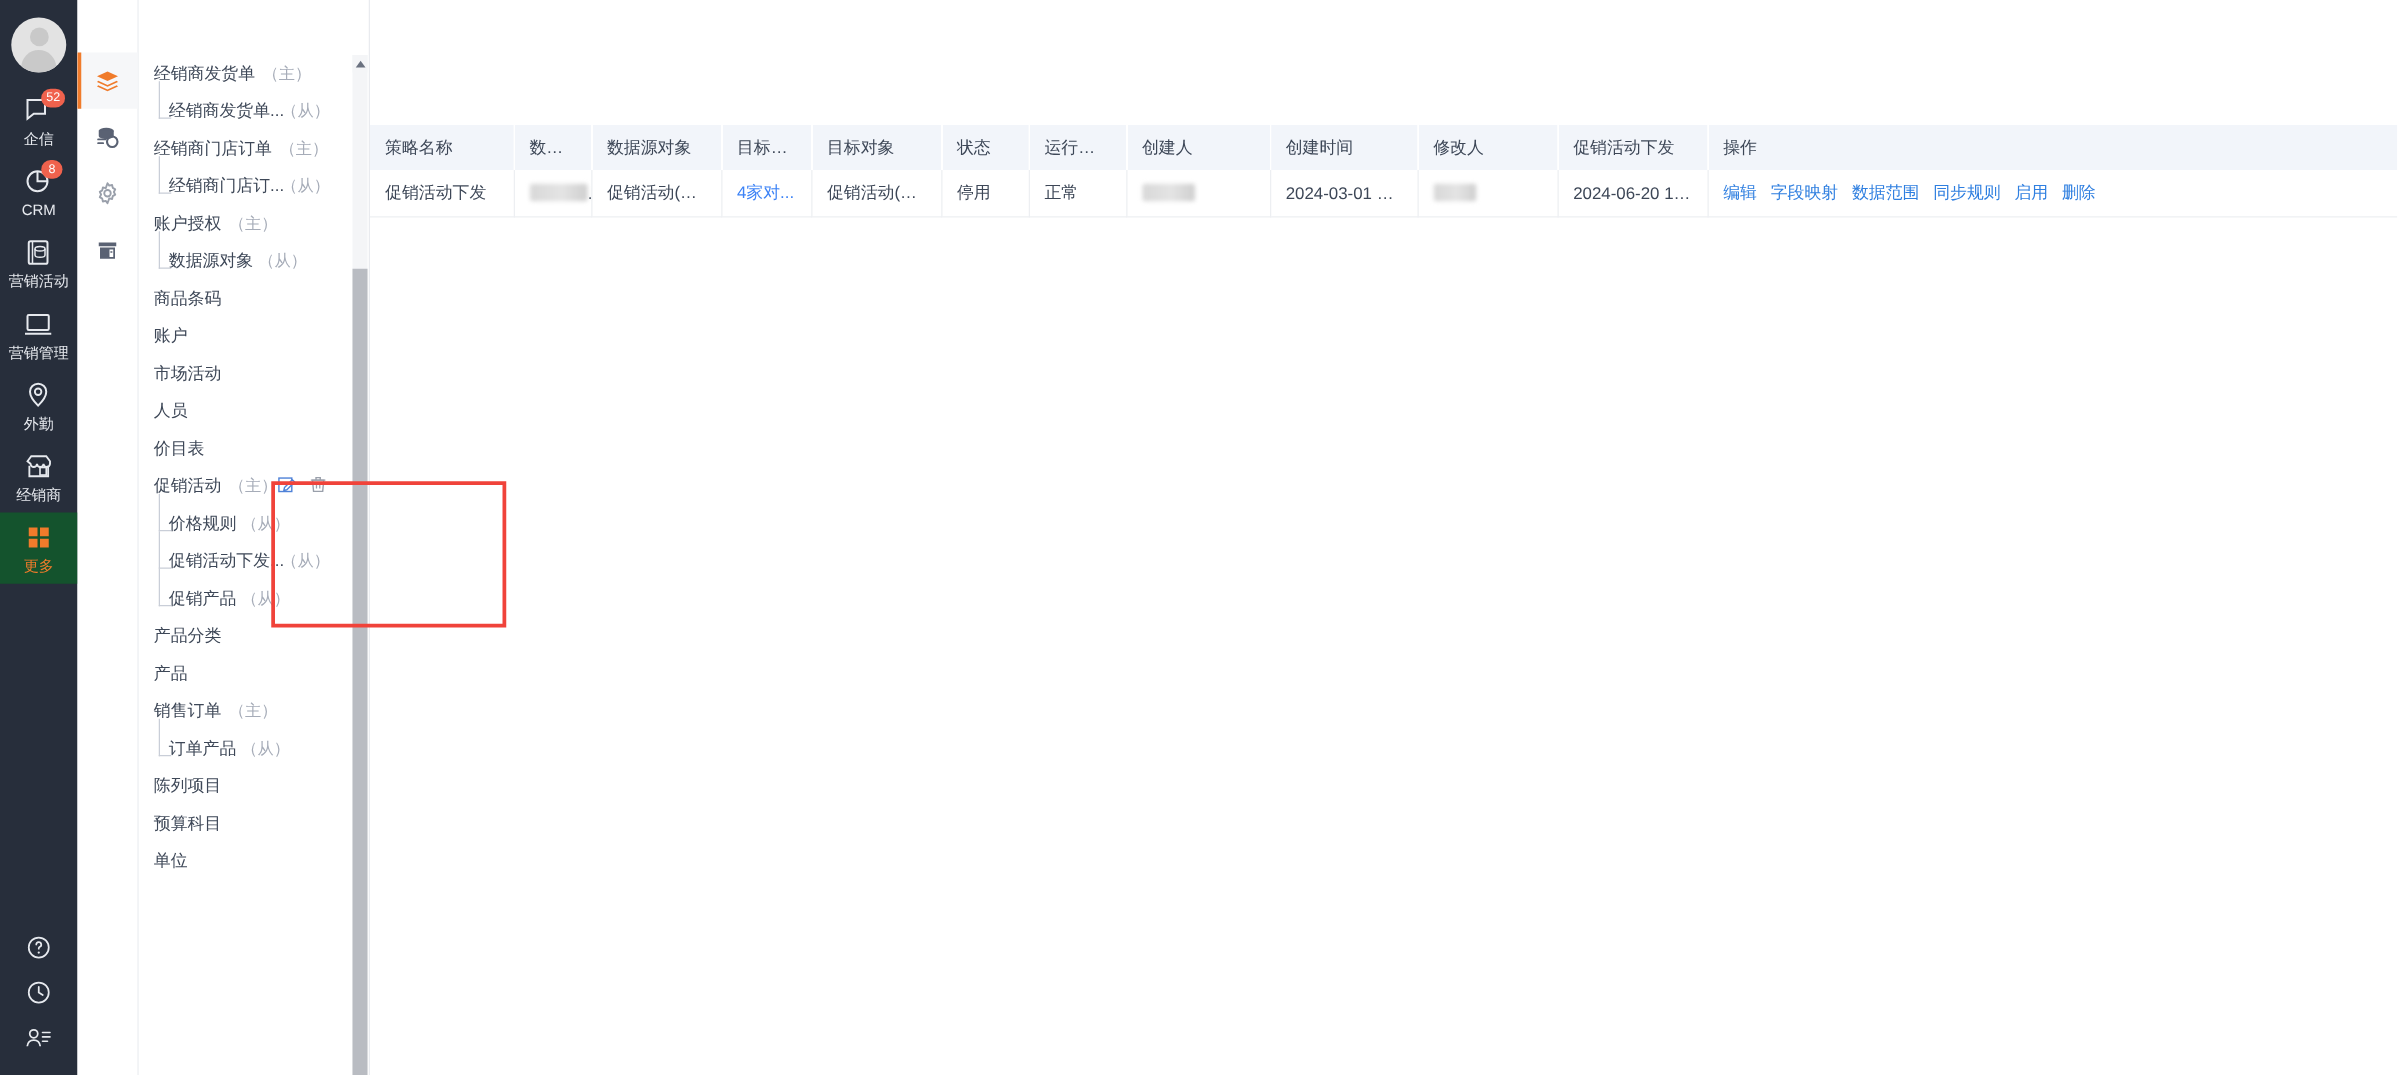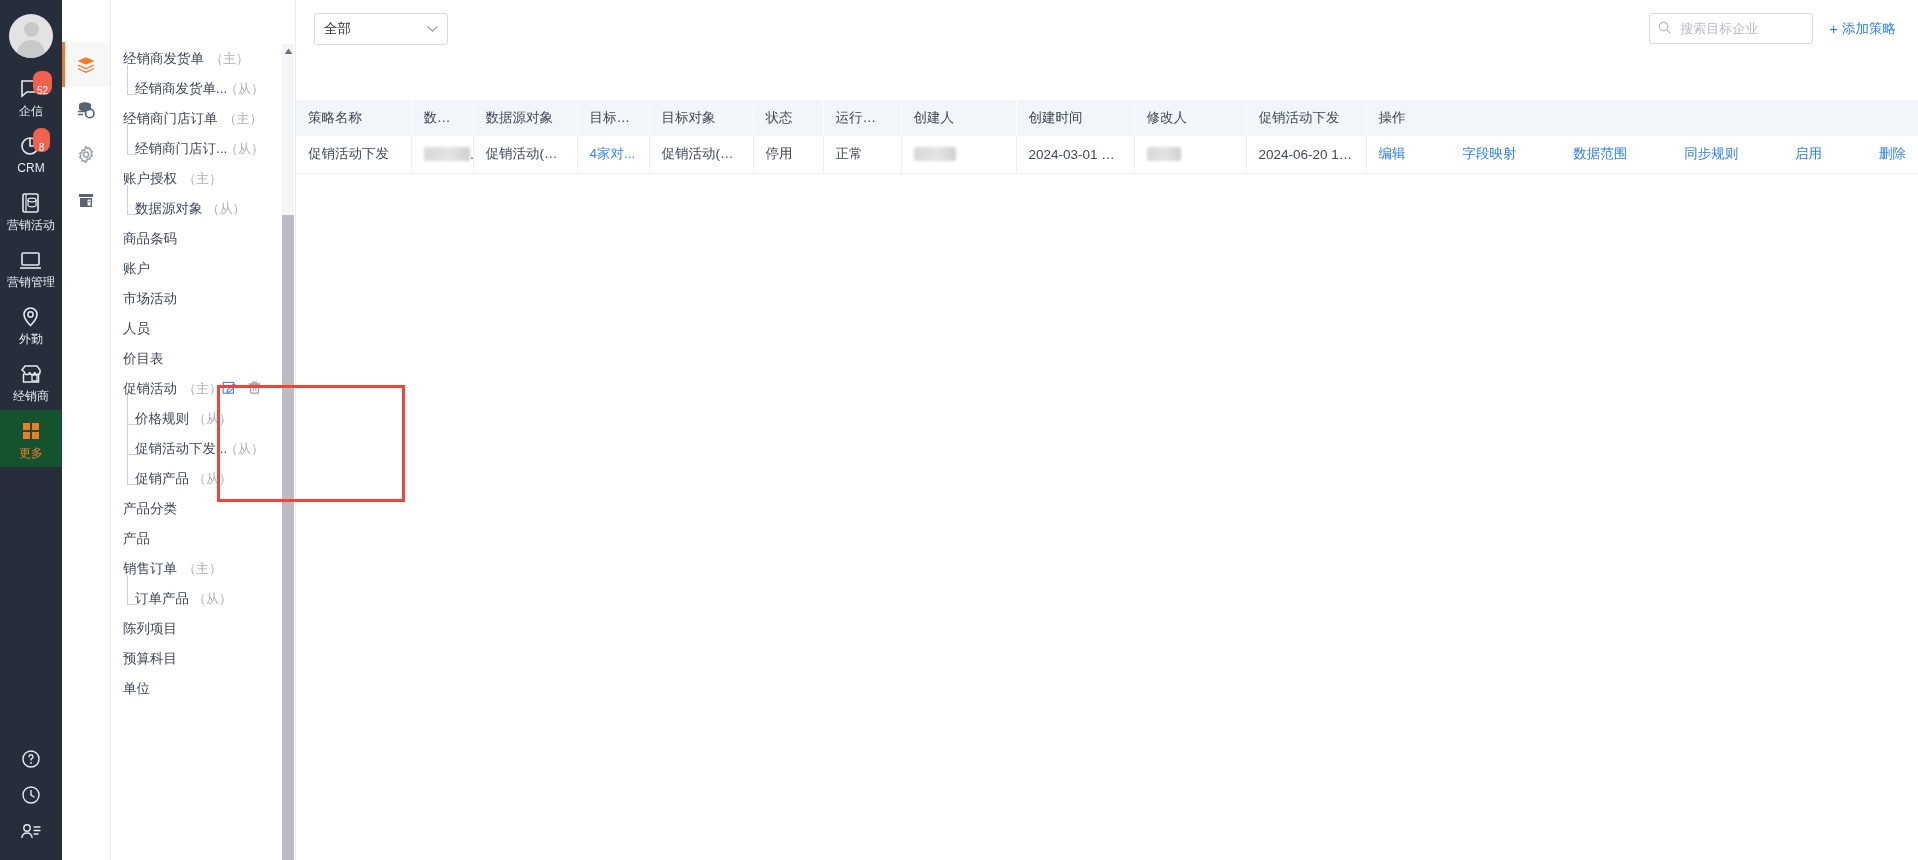--- a/index.html
+++ b/index.html
@@ -75,21 +75,21 @@
   }
   .rail-item.active .rlabel { color: #f07b2b; }
   .badge {
     position: absolute;
     top: -4px;
     left: 50%;
     margin-left: 2px;
     min-width: 17px;
     height: 15px;
     line-height: 15px;
-    padding: 12px 4px;
+    padding: 0 4px;
     border-radius: 8px;
     background: #f0624d;
     color: #fff;
     font-size: 10px;
     text-align: center;
     font-family: "Liberation Sans", sans-serif;
   }
   .rail-bottom {
     position: absolute;
     bottom: 6px;
@@ -369,21 +369,21 @@
     height: 14px;
     background: linear-gradient(90deg,#d8d8d8 0%,#e4e4e4 55%,#cfcfcf 100%);
     filter: blur(1.6px);
     border-radius: 2px;
     vertical-align: middle;
     position: relative;
     top: -1px;
   }
   .blurred.w2 { min-width: 42px; }
   .blurred.w3 { min-width: 34px; }
-  .ops { display: flex; gap: 11px; align-items: center; justify-content: space-between; }
+  .ops { display: flex; gap: 11px; align-items: center; }
   .ops span { color: #2f7fe0; cursor: pointer; font-size: 13.5px; }
 </style>
 </head>
 <body>
 
 <div id="app">
 
   <div class="rail">
     <div class="rail-avatar">
       <div class="head"></div>
@@ -644,46 +644,20 @@
       <svg width="9" height="7" viewBox="0 0 9 7">
           <path d="M4.5 0.6 8.4 6H0.6z" fill="#6b7280"></path>
         </svg>
     </div>
     <div class="tscroll-thumb"></div>
   </div>
 
   <div class="main">
 
 
-    <div class="toolbar">
-      <div class="select-box">
-        <span>全部</span>
-        <span class="chev">
-          <svg width="11" height="8" viewBox="0 0 11 8">
-              <path d="M1 1.8 5.5 6.2 10 1.8" fill="none" stroke="#9aa0ab" stroke-width="1.3" stroke-linecap="round"></path>
-            </svg>
-        </span>
-      </div>
-
-      <div class="toolbar-right">
-        <div class="search-box">
-          <span>
-            <svg width="13" height="13" viewBox="0 0 14 14">
-                <circle cx="6" cy="6" r="4.6" fill="none" stroke="#b6bcc6" stroke-width="1.3"></circle>
-                <path d="M9.4 9.4 13 13" stroke="#b6bcc6" stroke-width="1.3" stroke-linecap="round"></path>
-              </svg>
-          </span>
-          <input type="text" value="" placeholder="搜索目标企业" style="">
-        </div>
-        <div class="add-btn">
-          <span class="plus">+</span>
-          <span>添加策略</span>
-        </div>
-      </div>
-    </div>
 
     <div class="tablewrap">
       <table class="grid">
         <colgroup>
           <col style="width:115px">
             <col style="width:62px">
             <col style="width:104px">
           <col style="width:72px">
             <col style="width:104px">
             <col style="width:70px">

